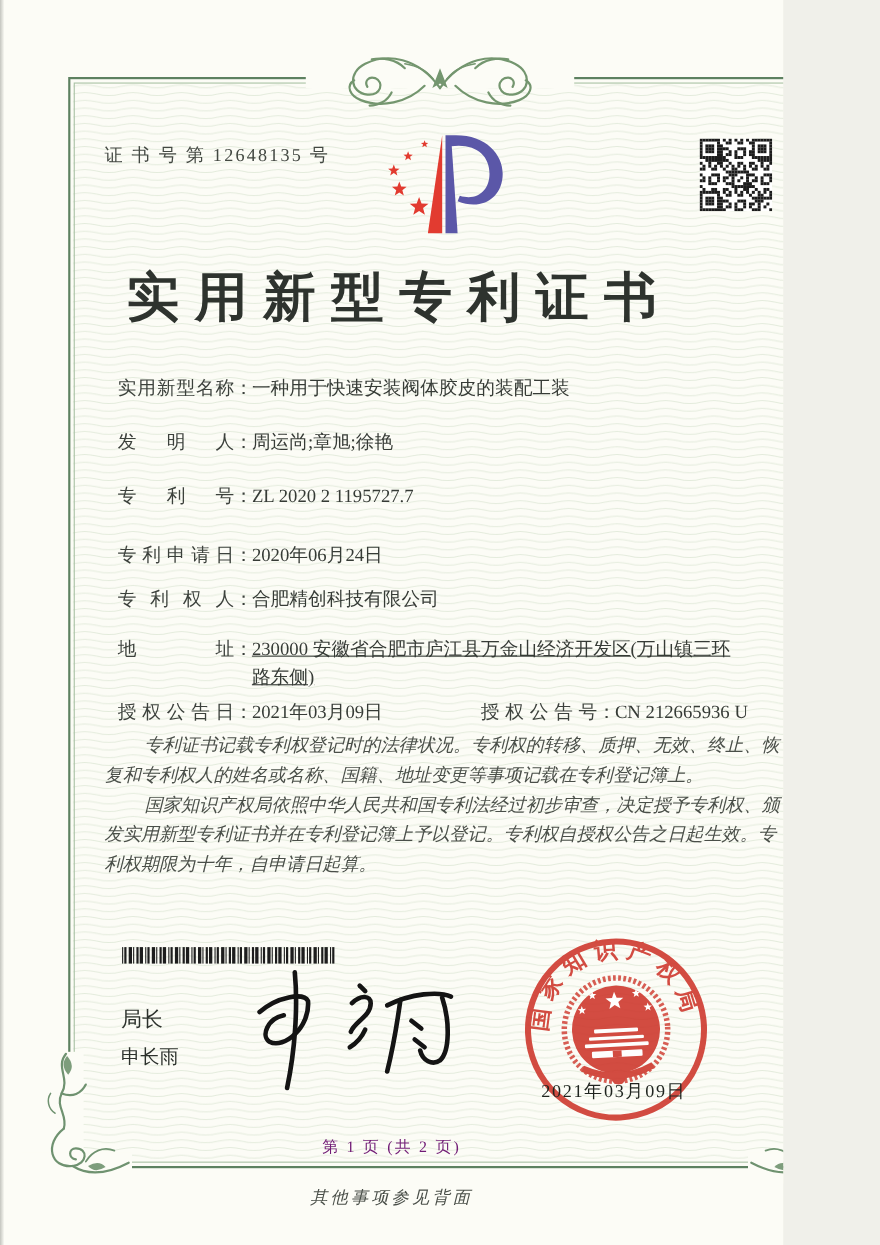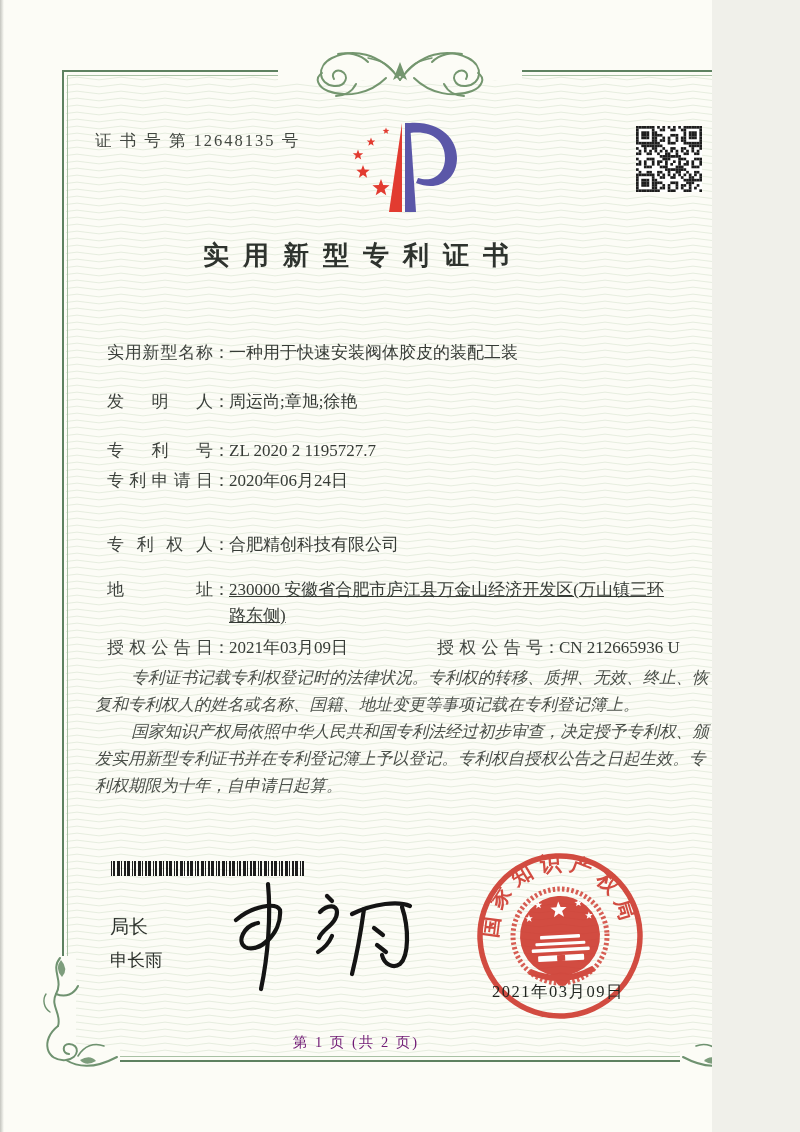--- a/index.html
+++ b/index.html
@@ -14,21 +14,21 @@
         border:1.5px solid #a8c1a4;}
   .guilloche{position:absolute;left:66px;top:75px;z-index:0;opacity:.6;}
   .fl{position:absolute;z-index:2;}
   .fl-top{left:260px;top:36px;}
   .fl-bl{left:20px;top:956px;}
   .fl-br{left:680px;top:956px;}
   
   .cert-no{position:absolute;left:95px;top:130px;font-size:16.5px;letter-spacing:2px;color:#434842;z-index:3;}
   .logo{position:absolute;left:344px;top:120px;z-index:3;}
   .qr{position:absolute;left:636px;top:126px;width:66px;height:66px;z-index:3;}
-  .title{position:absolute;left:0;right:0;top:238px;text-align:center;font-size:26px;font-weight:700;
+  .title{position:absolute;left:0;right:0;top:238px;text-align:center;font-size:48px;font-weight:700;
         letter-spacing:14px;padding-left:14px;color:#2e332e;z-index:3;}
   .fields{position:absolute;left:95px;top:340px;width:616px;font-size:17px;z-index:3;}
   .frow{position:absolute;left:0;right:0;line-height:26px;margin-left:12px;}
   .flabel{display:inline-block;width:106px;text-align:justify;text-align-last:justify;vertical-align:top;color:#3c413c;}
   .fcolon{display:inline-block;width:16px;vertical-align:top;color:#3c413c;}
   .fvalue{display:inline-block;vertical-align:top;max-width:486px;color:#363b36;}
   .v-address{width:438px;line-height:26px;text-decoration:underline;}
   .g2{position:absolute;left:330px;top:0;}
   .paras{position:absolute;left:95px;top:664px;width:614px;font-size:16.5px;line-height:27px;
         font-style:italic;color:#4a4f49;z-index:3;}
@@ -446,21 +446,21 @@
   <div class="fields">
     <div class="frow" style="top:0">
       <span class="flabel">实用新型名称</span><span class="fcolon">：</span><span class="fvalue">一种用于快速安装阀体胶皮的装配工装</span>
     </div>
     <div class="frow" style="top:49px">
       <span class="flabel">发明人</span><span class="fcolon">：</span><span class="fvalue">周运尚;章旭;徐艳</span>
     </div>
     <div class="frow" style="top:98px">
       <span class="flabel">专利号</span><span class="fcolon">：</span><span class="fvalue">ZL 2020 2 1195727.7</span>
     </div>
-    <div class="frow" style="top:128px">
+    <div class="frow" style="top:152px">
       <span class="flabel">专利申请日</span><span class="fcolon">：</span><span class="fvalue">2020年06月24日</span>
     </div>
     <div class="frow" style="top:192px">
       <span class="flabel">专利权人</span><span class="fcolon">：</span><span class="fvalue">合肥精创科技有限公司</span>
     </div>
     <div class="frow" style="top:237px">
       <span class="flabel">地址</span><span class="fcolon">：</span><span class="fvalue v-address">230000 安徽省合肥市庐江县万金山经济开发区(万山镇三环路东侧)</span>
     </div>
     <div class="frow" style="top:295px">
       <span class="flabel">授权公告日</span><span class="fcolon">：</span><span class="fvalue">2021年03月09日</span>
@@ -577,14 +577,15 @@
         <rect x="69" y="113" width="46" height="6" rx="1" fill="#ffffff"></rect>
         <rect x="88" y="113" width="8" height="6" fill="#cd3429"></rect>
       </g>
     </g>
   </svg>
 
   <div class="seal-date">2021年03月09日</div>
 
   <div class="page-info">第 1 页 (共 2 页)</div>
 
+  <div class="back-note">其他事项参见背面</div>
 
 </div>
 
 </body></html>

